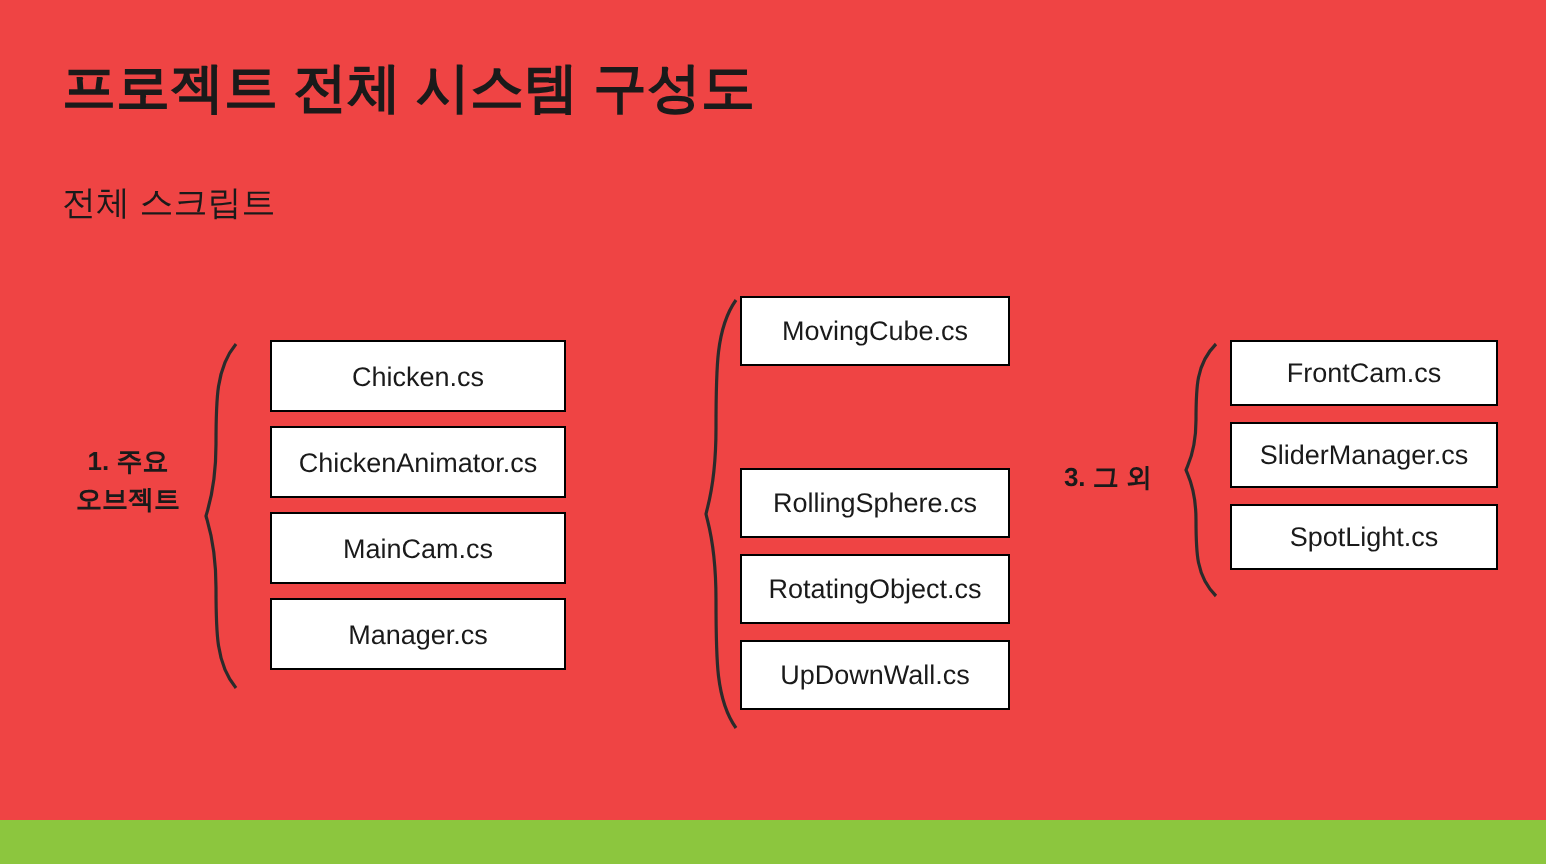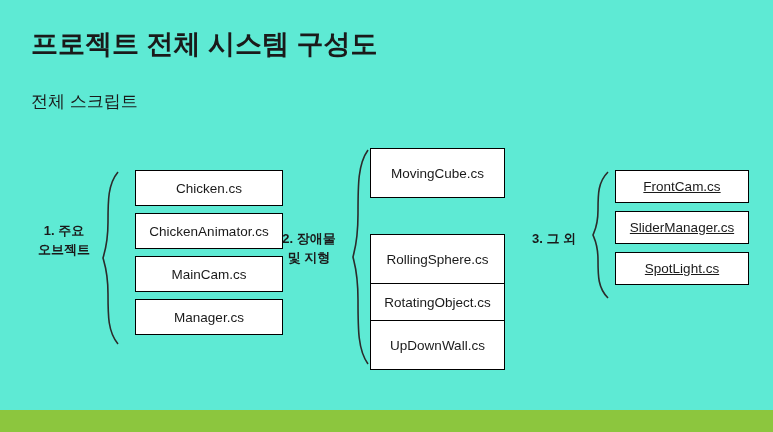--- a/index.html
+++ b/index.html
@@ -12,21 +12,21 @@
     background: #ffffff;
     font-family: "Liberation Sans", sans-serif;
     position: relative;
     overflow: hidden;
   }
   .slide {
     position: absolute;
     left: 0; top: 0;
     width: 773px;
     height: 432px;
-    background: #5eead4;
+    background: #ef4444;
   }
   .title {
     position: absolute;
     left: 31px;
     top: 26px;
     font-size: 27px;
     font-weight: bold;
     color: #1a1a1a;
     letter-spacing: 0px;
     white-space: nowrap;
@@ -79,26 +79,26 @@
   }
   
   #group1 { left: 30px; top: 160px; width: 230px; height: 200px; }
   #group1 .group-label { left: 0px; top: 62px; width: 68px; }
   #group1 .brace { left: 72px; top: 10px; }
   #group1 .box { left: 105px; width: 148px; height: 36px; }
   
   #group2 { left: 270px; top: 140px; width: 260px; height: 230px; }
   #group2 .group-label { left: 0px; top: 90px; width: 78px; }
   #group2 .brace { left: 82px; top: 8px; }
-  #group2 .box { left: 100px; width: 135px; height: 50px; }
+  #group2 .box { left: 100px; width: 135px; height: 35px; }
   
   #group3 { left: 520px; top: 160px; width: 250px; height: 160px; }
   #group3 .group-label { left: 0px; top: 70px; width: 68px; }
   #group3 .brace { left: 72px; top: 10px; }
-  #group3 .box { left: 95px; width: 134px; height: 33px; text-decoration: underline; }
+  #group3 .box { left: 95px; width: 134px; height: 33px; }
 </style>
 </head>
 <body>
 
 <div class="slide">
 
   <div class="title">프로젝트 전체 시스템 구성도</div>
   <div class="subtitle">전체 스크립트</div>
 
   <div class="group" id="group1">
@@ -109,22 +109,20 @@
         <path d="M16 2 C6 14, 6 30, 6 52 C6 74, 2 84, 1 88 C2 92, 6 102, 6 124 C6 146, 6 162, 16 174" fill="none" stroke="#2b2b2b" stroke-width="1.6"></path>
       </svg>
     </div>
     <div class="box" style="top:10px">Chicken.cs</div>
     <div class="box" style="top:96px">MainCam.cs</div>
     <div class="box" style="top:53px">ChickenAnimator.cs</div>
     <div class="box" style="top:139px">Manager.cs</div>
   </div>
 
   <div class="group" id="group2">
-    <div class="group-label">2. 장애물
-및 지형</div>
     <div class="brace">
       <svg width="18" height="218" viewBox="0 0 18 218">
         <path d="M16 2 C6 16, 6 36, 6 66 C6 94, 2 104, 1 109 C2 114, 6 124, 6 152 C6 182, 6 202, 16 216" fill="none" stroke="#2b2b2b" stroke-width="1.6"></path>
       </svg>
     </div>
     <div class="box" style="top:8px">MovingCube.cs</div>
     <div class="box" style="top:137px">RotatingObject.cs</div>
     <div class="box" style="top:94px">RollingSphere.cs</div>
     <div class="box" style="top:180px">UpDownWall.cs</div>
   </div>

